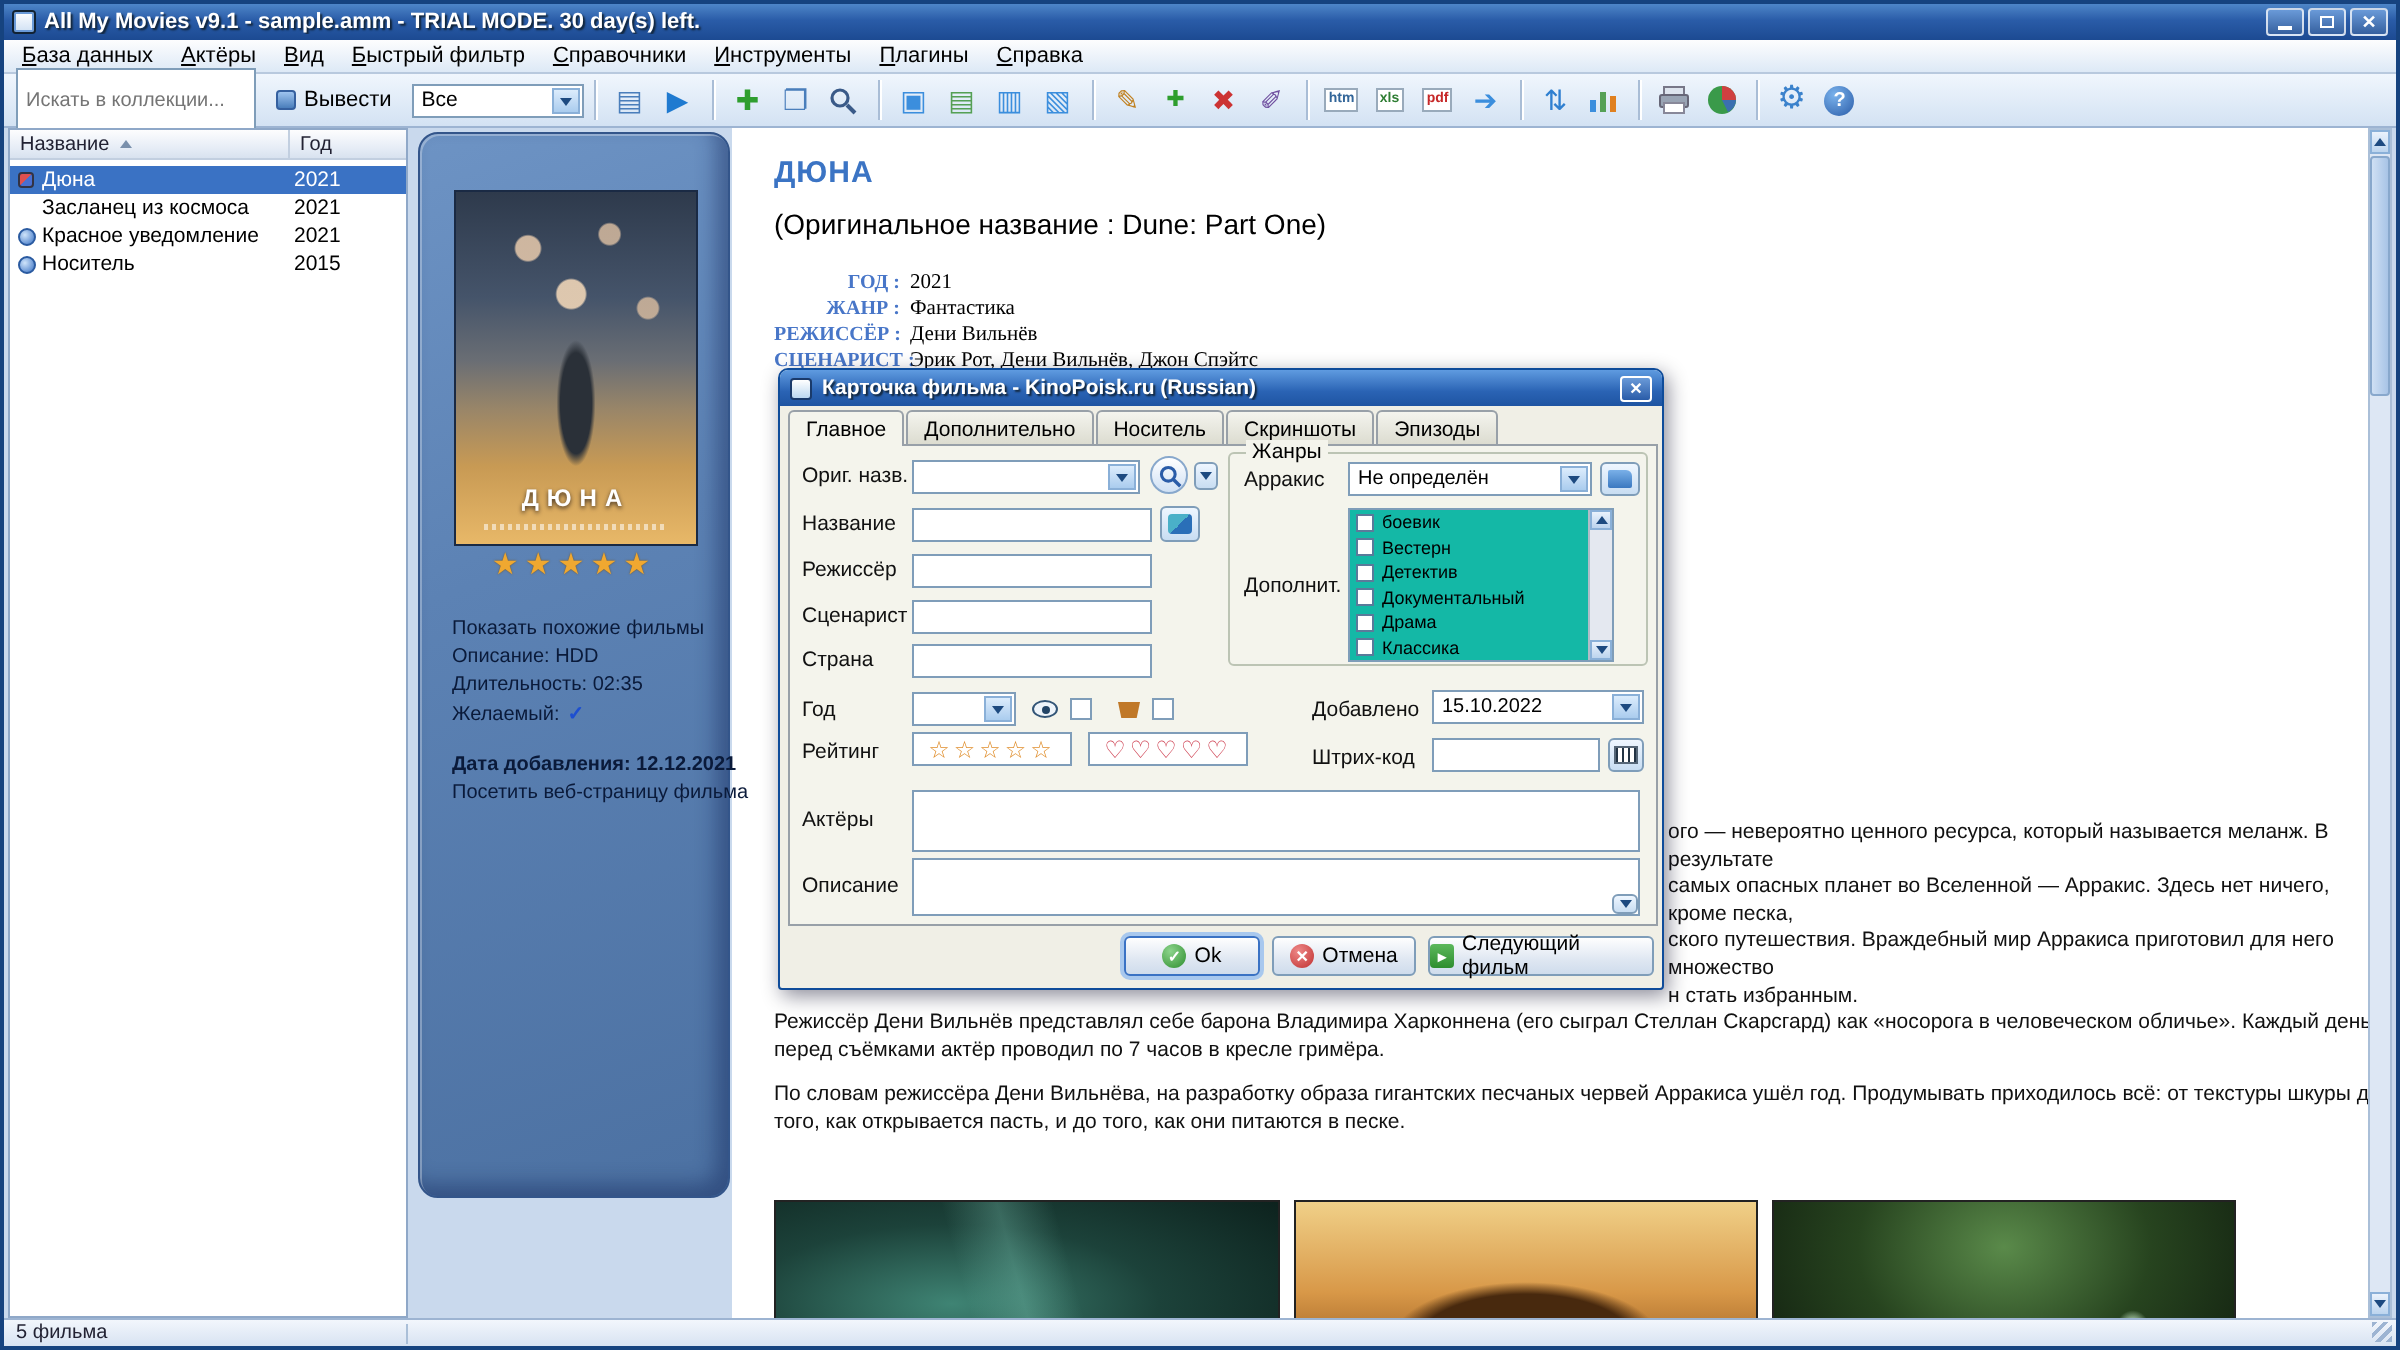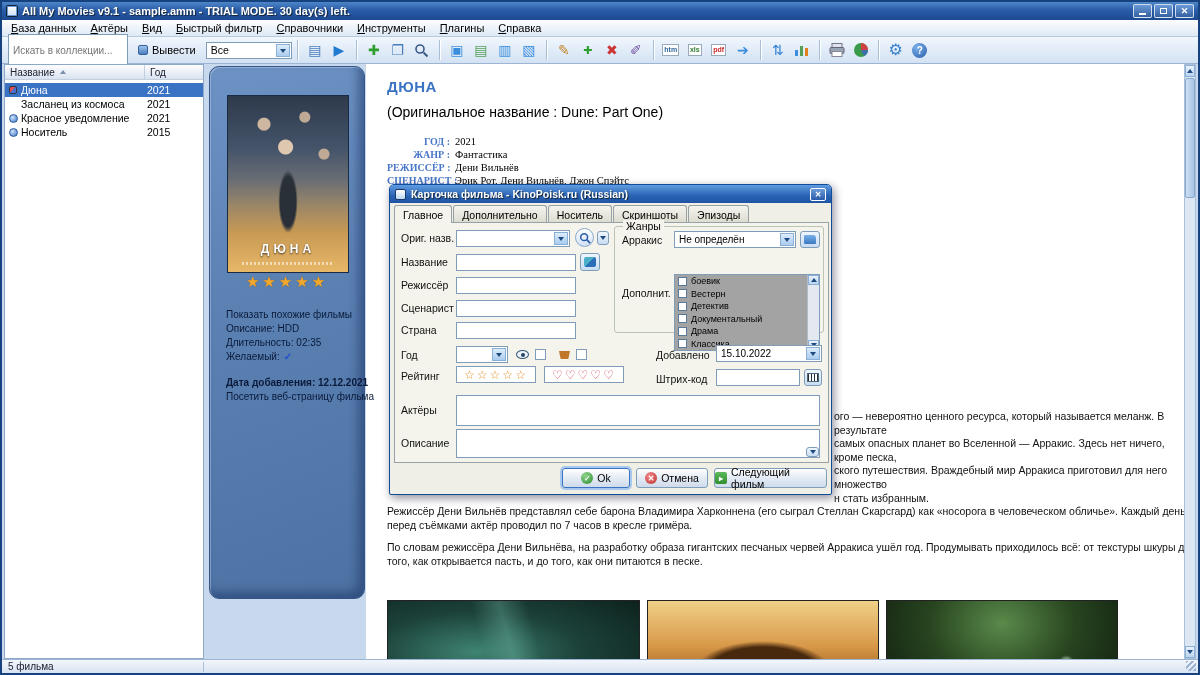--- a/index.html
+++ b/index.html
@@ -187,22 +187,22 @@
 .eye::after {content:""; position:absolute; left:4px; top:2px; width:4px; height:4px;
   border-radius:50%; background:#224466;}
 .basket {position:absolute; width:11px; height:8px; background:#c07828;
   clip-path:polygon(0 0,100% 0,85% 100%,15% 100%);}
 .rate {position:absolute; height:17px; border:1px solid #7f9db9; background:#fff;
   display:flex; align-items:center; justify-content:center; font-size:12px; letter-spacing:2px;}
 .dgroup {position:absolute; left:219px; top:3px; width:210px; height:107px;
   border:1px solid #bcc4b4; border-radius:3px;}
 .dgroup .cap {position:absolute; left:8px; top:-7px; background:#f4f4ec; padding:0 3px;
   font-size:10.5px;}
-.genlist {position:absolute; left:279px; top:31px; width:146px; height:77px;
-  background:#a3a3a3; border:1px solid #7f9db9; overflow:hidden;margin-top:20px;}
+.genlist {position:absolute; left:279px; top:31px; width:133px; height:77px;
+  background:#14b8a6; border:1px solid #7f9db9; overflow:hidden;}
 .genitem {display:flex; align-items:center; gap:4px; height:12.5px; padding-left:3px;
   font-size:9px;}
 .gencb {width:9px; height:9px; border:1px solid #5a7a9a; background:#fff; flex:none;}
 .genscroll {position:absolute; right:0; top:0; bottom:0; width:12px; background:#e4e8f0;
   border-left:1px solid #b0bcc8;}
 .gsa {position:absolute; left:0; right:0; height:10px;
   background:linear-gradient(#eaf2fc,#bcd4ee); border:1px solid #8ab0d8;
   display:flex; align-items:center; justify-content:center;}
 .side-btn {position:absolute; border:1px solid #7f9db9; border-radius:3px;
   background:linear-gradient(#eef6ff,#c8ddf2); display:flex; align-items:center;

